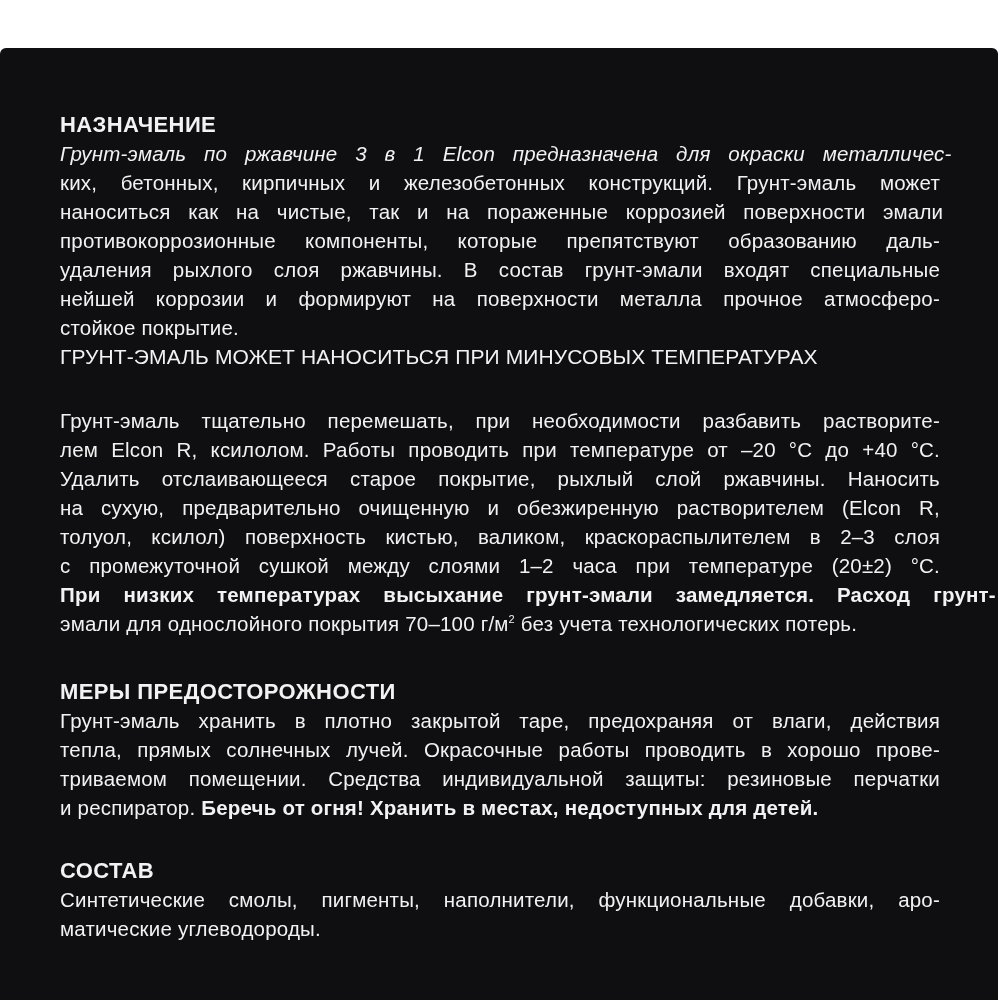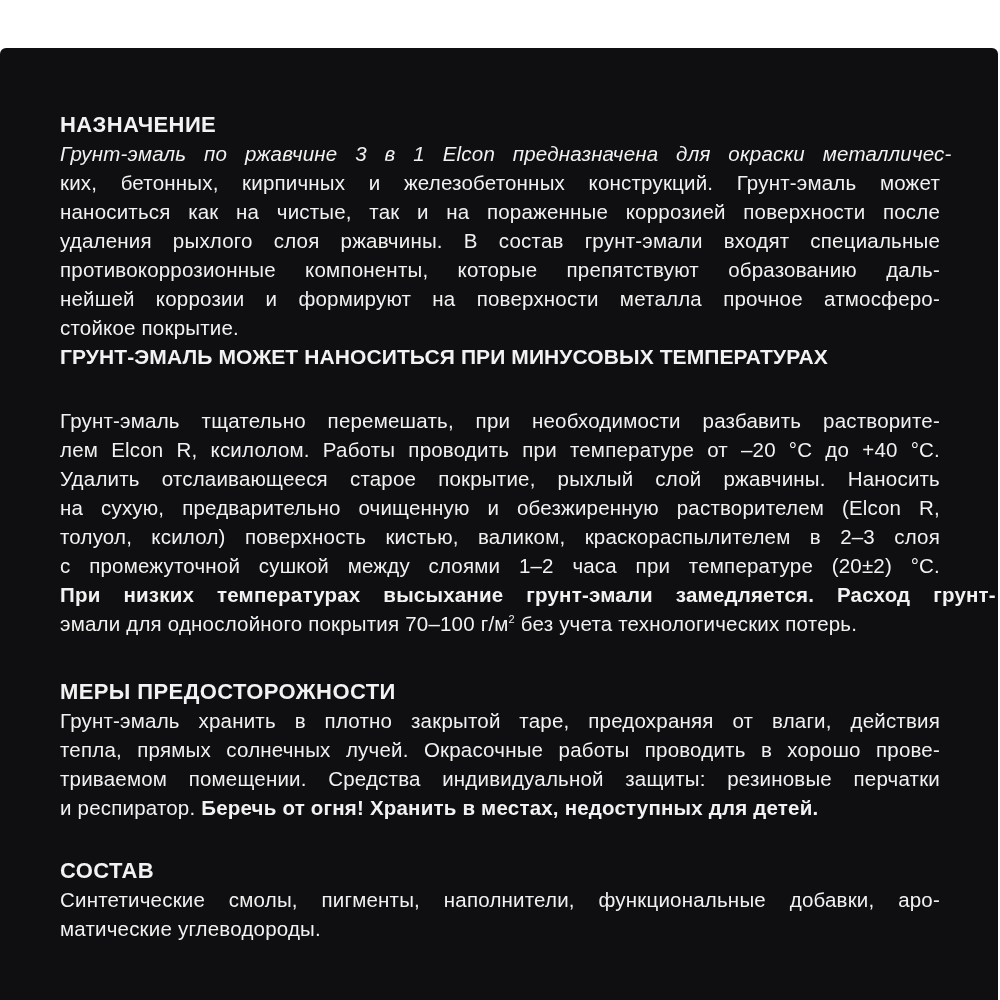--- a/index.html
+++ b/index.html
@@ -51,41 +51,40 @@
     }
     .line.last {
       text-align: center;
       text-align-last: left;
     }
     .line.caps {
       font-size: 21px;
       letter-spacing: 0.1px;
       text-align: left;
       text-align-last: left;
-      font-weight: bold;
     }
     .gap-1 { height: 35px; }
     .gap-2 { height: 39px; }
     .gap-3 { height: 34px; }
     .bold { font-weight: bold; }
     sup { font-size: 11px; line-height: 0; vertical-align: 8px; }
   </style>
 </head>
 <body>
 
 <div class="card">
   <div class="content">
 
     <div class="section">
       <div class="heading">НАЗНАЧЕНИЕ</div>
       <div class="line" style="white-space: nowrap; display: block; word-spacing: 11.8969px; font-style: italic;">Грунт-эмаль по ржавчине 3 в 1 Elcon предназначена для окраски металличес-</div>
       <div class="line" style="white-space: nowrap; display: block; word-spacing: 17.6027px;">ких, бетонных, кирпичных и железобетонных конструкций. Грунт-эмаль может</div>
-      <div class="line" style="white-space: nowrap; display: block; word-spacing: 11.6672px;">наноситься как на чистые, так и на пораженные коррозией поверхности после</div>
+      <div class="line" style="white-space: nowrap; display: block; word-spacing: 11.6672px;">наноситься как на чистые, так и на пораженные коррозией поверхности эмали</div>
+      <div class="line" style="white-space: nowrap; display: block; word-spacing: 23.4031px;">противокоррозионные компоненты, которые препятствуют образованию даль-</div>
       <div class="line" style="white-space: nowrap; display: block; word-spacing: 15.1914px;">удаления рыхлого слоя ржавчины. В состав грунт-эмали входят специальные</div>
-      <div class="line" style="white-space: nowrap; display: block; word-spacing: 23.4031px;">противокоррозионные компоненты, которые препятствуют образованию даль-</div>
       <div class="line" style="white-space: nowrap; display: block; word-spacing: 15.3027px;">нейшей коррозии и формируют на поверхности металла прочное атмосферо-</div>
       <div class="line last">стойкое покрытие.</div>
       <div class="line caps">ГРУНТ-ЭМАЛЬ МОЖЕТ НАНОСИТЬСЯ ПРИ МИНУСОВЫХ ТЕМПЕРАТУРАХ</div>
     </div>
 
     <div class="gap-1"></div>
 
     <div class="section">
       <div class="line" style="white-space: nowrap; display: block; word-spacing: 15.9375px;">Грунт-эмаль тщательно перемешать, при необходимости разбавить растворите-</div>
       <div class="line" style="white-space: nowrap; display: block; word-spacing: 7.19952px;">лем Elcon R, ксилолом. Работы проводить при температуре от –20 °С до +40 °С.</div>

